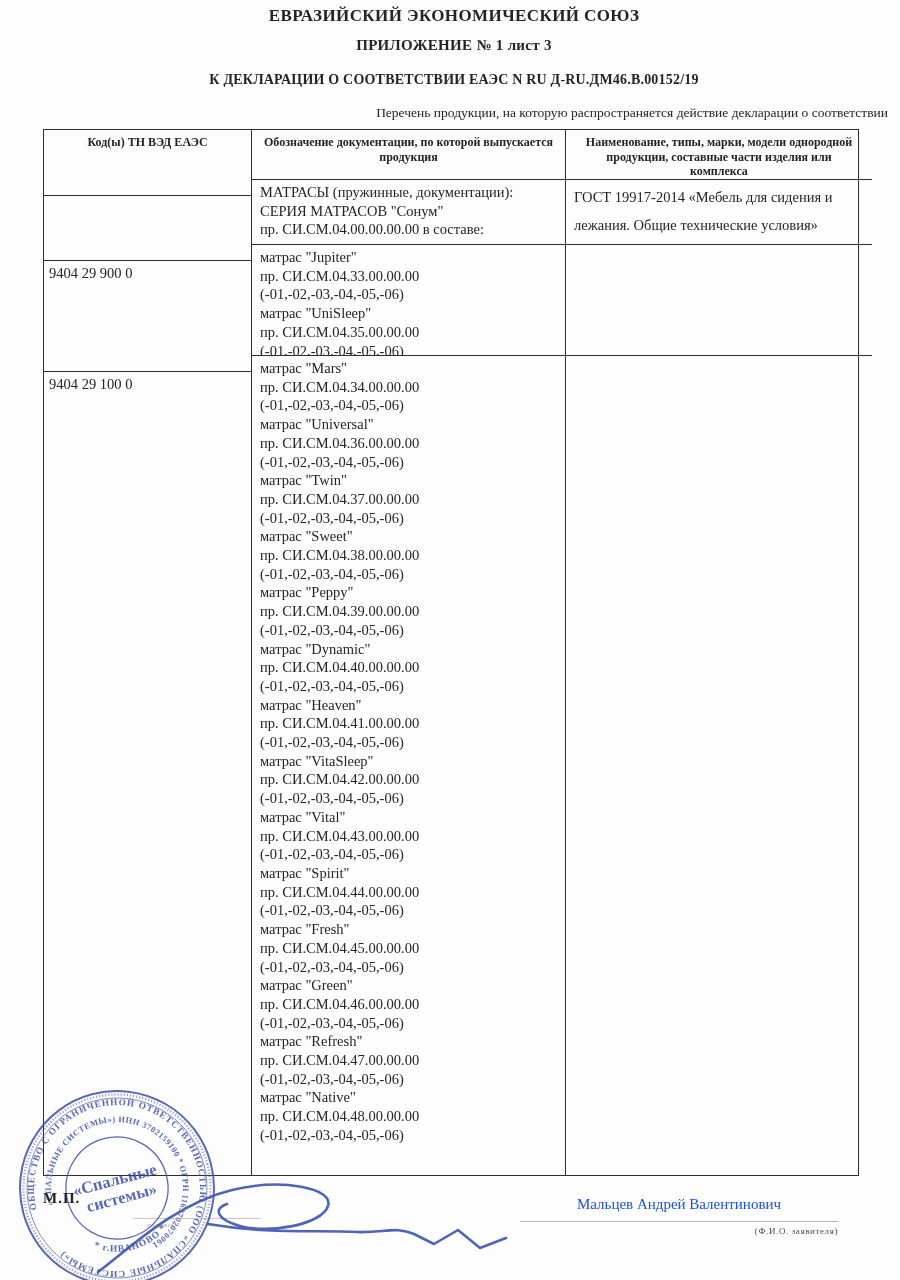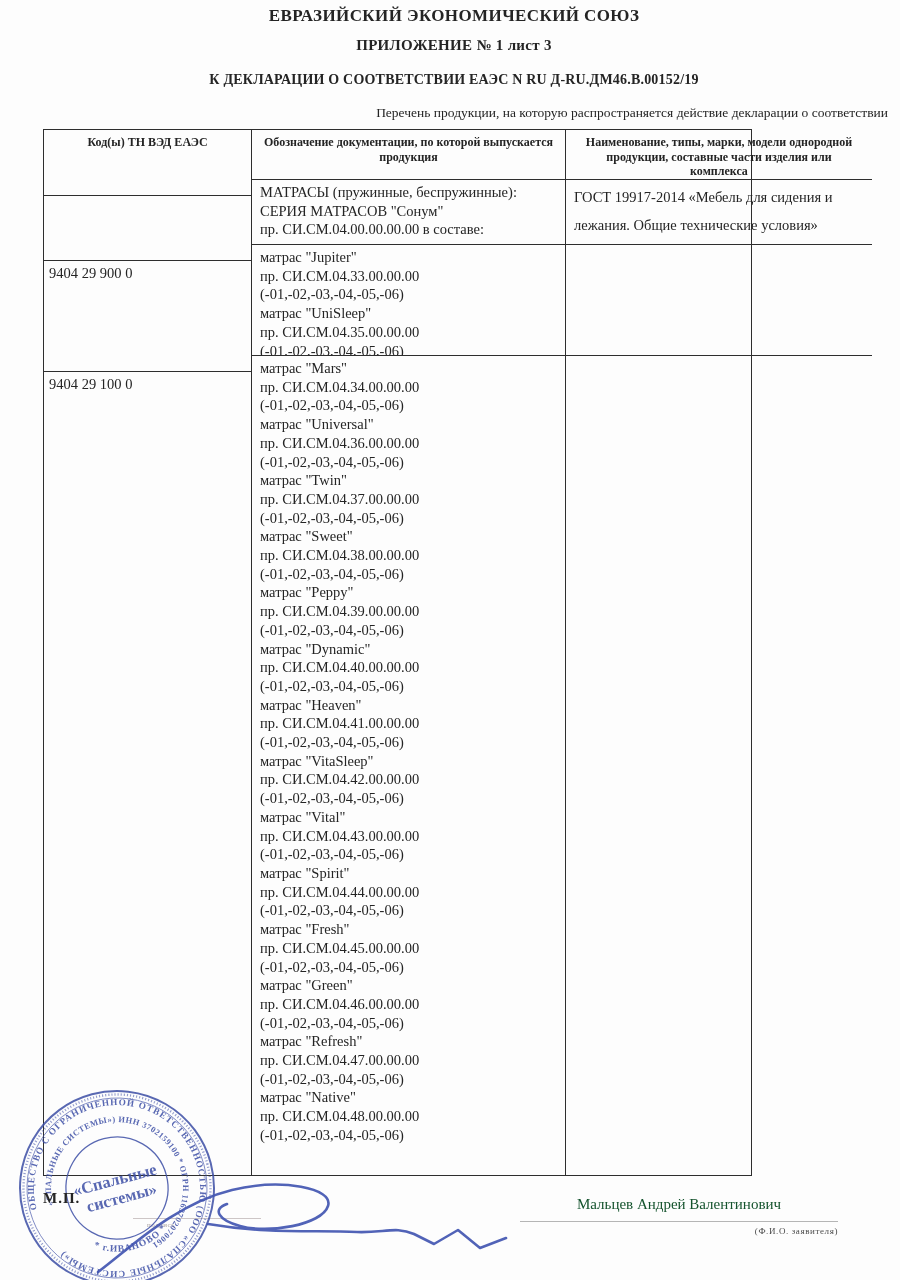--- a/index.html
+++ b/index.html
@@ -10,21 +10,21 @@
     color:#242424;
   }
   
   .doc-header{position:absolute;left:20px;top:6px;width:868px;text-align:center;}
   .t1{font-size:17px;font-weight:bold;letter-spacing:.4px;margin:0 0 11px 0;}
   .t2{font-size:15px;font-weight:bold;letter-spacing:.3px;margin:8px 0 9px 0;}
   .t3{font-size:14px;font-weight:bold;letter-spacing:.2px;margin:18px;}
   .subtitle{position:absolute;left:20px;top:105px;width:868px;text-align:right;font-size:13.5px;}
   
   .doc-table{
-    position:absolute;left:43px;top:129px;width:709px;
+    position:absolute;left:43px;top:129px;width:816px;
     display:grid;
     grid-template-columns:207px 314px 307px;
     grid-template-rows:49px 65px 111px 820px;
     border:1.6px solid #2e2e2e;
     box-sizing:border-box;
   }
   .doc-table > div{box-sizing:border-box;overflow:hidden;}
   .cl{border-left:1px solid #2e2e2e;}
   .rt{border-top:1.3px solid #2e2e2e;}
   .th{
@@ -34,21 +34,21 @@
   .cell{font-size:14.5px;line-height:18.7px;padding:3px 8px 0 8px;}
   .code-cell{padding-left:5px;margin-top:16px;}
   .doc-cell{line-height:28px;}
   .cell .line{white-space:nowrap;}
   
   .mp-label{position:absolute;left:43px;top:1190px;font-size:15px;font-weight:bold;letter-spacing:1px;z-index:3;}
   .stamp-svg{position:absolute;left:2px;top:1078px;z-index:2;}
   .sign-svg{position:absolute;left:62px;top:1152px;z-index:4;}
   .sig-line{position:absolute;left:133px;top:1218px;width:128px;border-top:1px solid #cdc6c6;}
   .sig-caption{position:absolute;left:147px;top:1221px;font-size:7px;color:#a8a0a0;letter-spacing:.5px;}
-  .applicant-name{position:absolute;left:520px;top:1196px;width:318px;text-align:center;font-size:15px;color:#14532d;}
+  .applicant-name{position:absolute;left:520px;top:1196px;width:318px;text-align:center;font-size:15px;color:#1d4ed8;}
   .applicant-line{position:absolute;left:520px;top:1221px;width:318px;border-top:1px solid #b5b5b5;}
   .applicant-caption{position:absolute;left:520px;top:1226px;width:318px;text-align:right;font-size:9px;color:#4a4a4a;letter-spacing:.6px;}
   .stamp-text{font-family:"Liberation Serif","DejaVu Serif",serif;font-weight:bold;}
 </style>
 </head>
 <body>
 
 <div class="doc-header">
   <p class="t1">ЕВРАЗИЙСКИЙ ЭКОНОМИЧЕСКИЙ СОЮЗ</p>
   <p class="t2">ПРИЛОЖЕНИЕ № 1 лист 3</p>
@@ -57,21 +57,21 @@
 <div class="subtitle">Перечень продукции, на которую распространяется действие декларации о соответствии</div>
 
 <div class="doc-table">
 
   <div class="th">Код(ы) ТН ВЭД ЕАЭС</div>
   <div class="th cl">Обозначение документации, по которой выпускается продукция</div>
   <div class="th cl">Наименование, типы, марки, модели однородной продукции, составные части изделия или комплекса</div>
 
   <div class="cell code-cell rt"></div>
   <div class="cell cl rt">
-      <div class="line">МАТРАСЫ (пружинные, беспружинные):</div>
+      <div class="line">МАТРАСЫ (пружинные, документации):</div>
       <div class="line">СЕРИЯ МАТРАСОВ "Сонум"</div>
       <div class="line">пр. СИ.СМ.04.00.00.00.00 в составе:</div>
     </div>
   <div class="cell doc-cell cl rt">ГОСТ 19917-2014 «Мебель для сидения и лежания. Общие технические условия»</div>
 
   <div class="cell code-cell rt">9404 29 900 0</div>
   <div class="cell cl rt">
       <div class="line">матрас "Jupiter"</div>
       <div class="line">пр. СИ.СМ.04.33.00.00.00</div>
       <div class="line">(-01,-02,-03,-04,-05,-06)</div>

